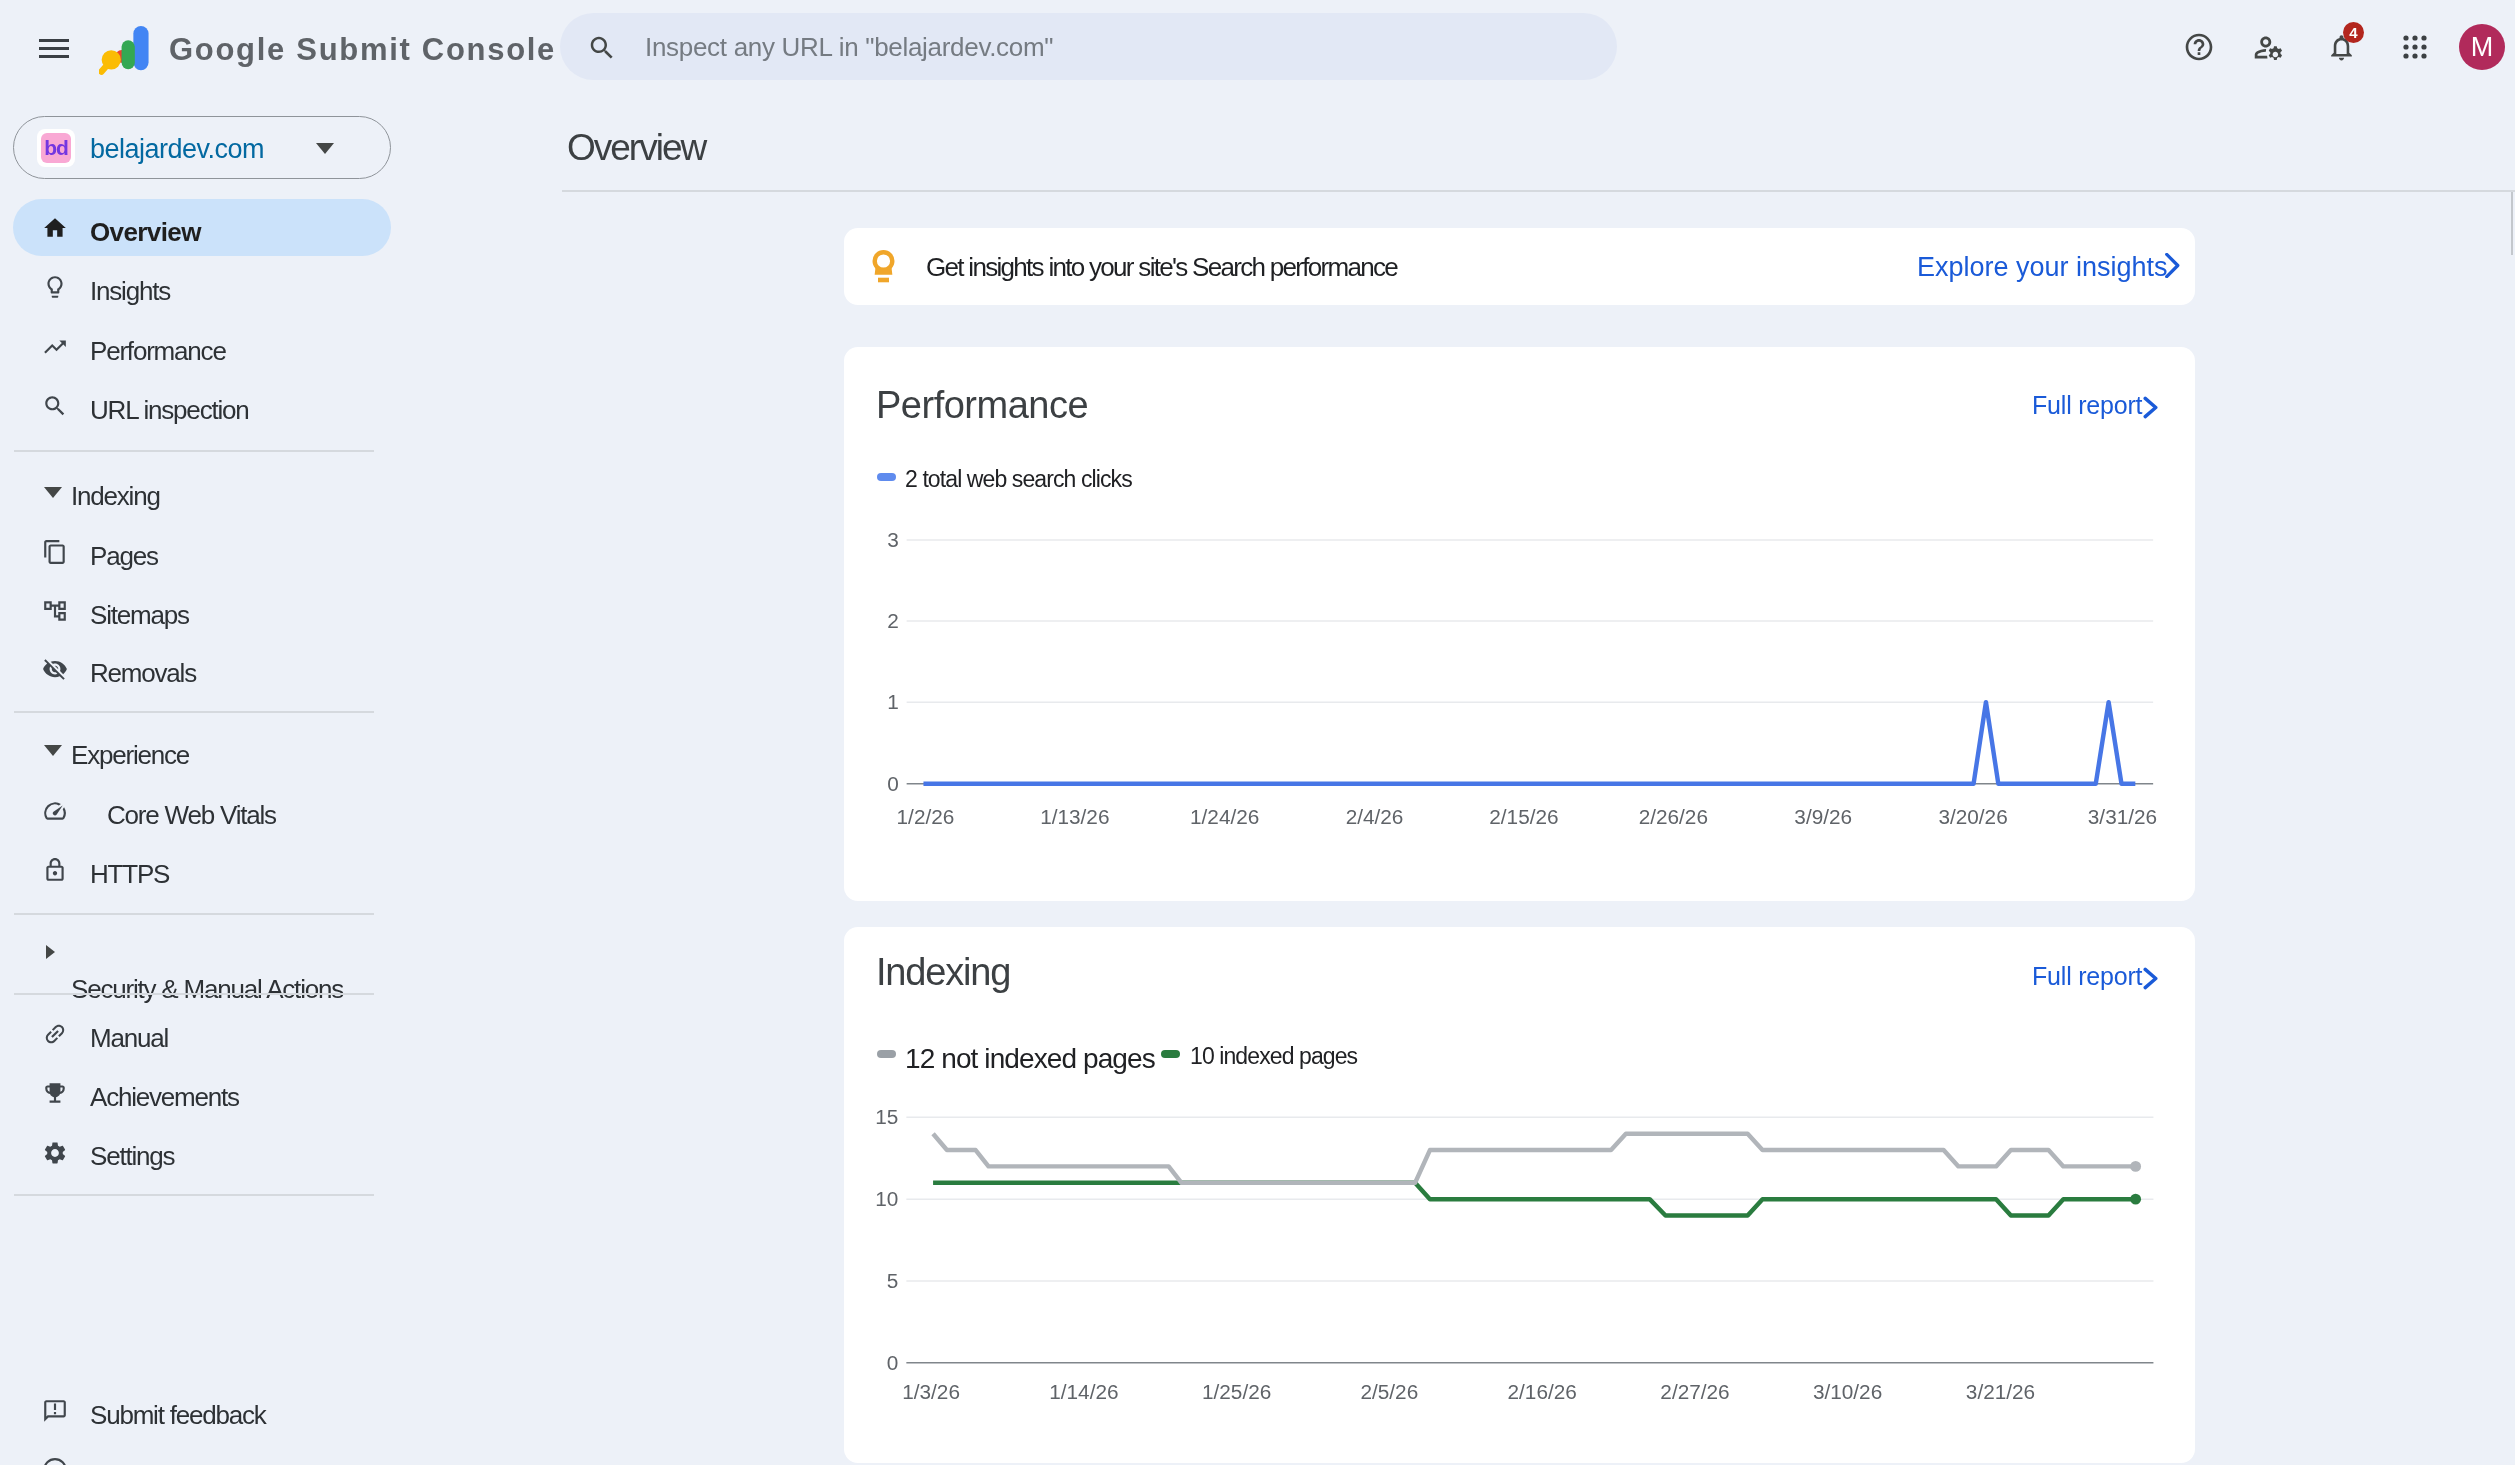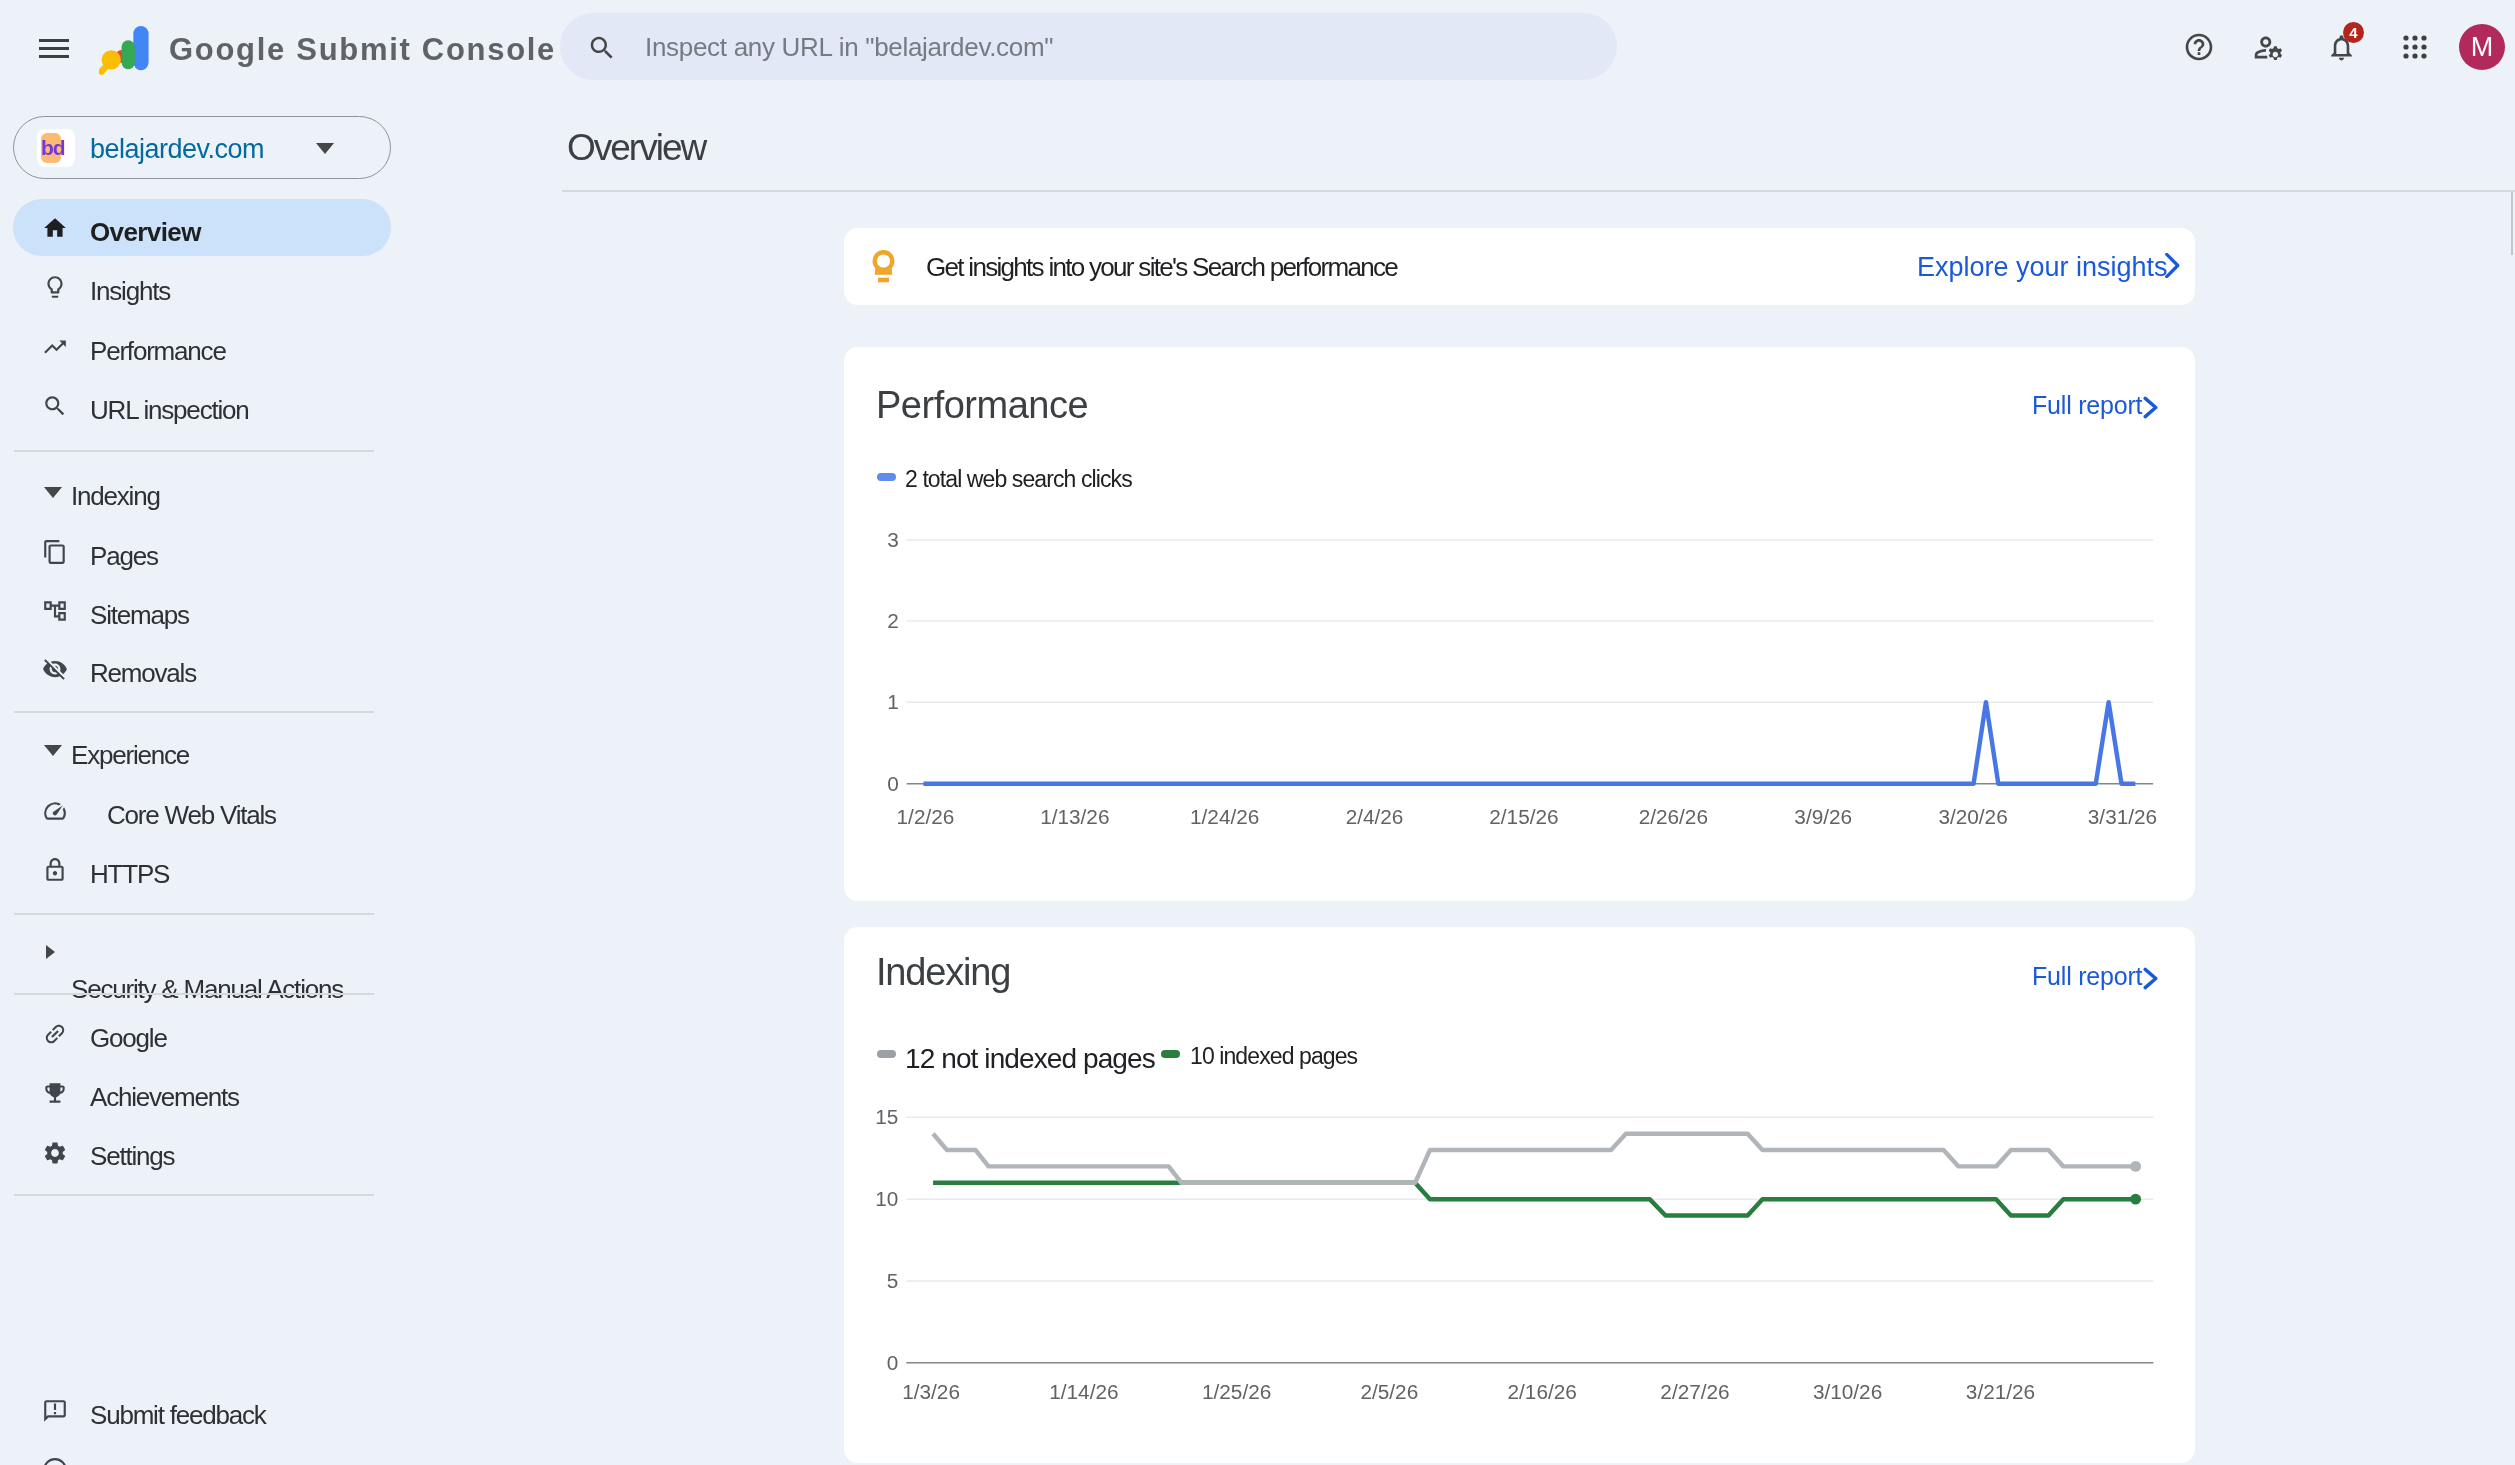--- a/index.html
+++ b/index.html
@@ -53,21 +53,21 @@
     <circle cx="12" cy="12" r="2.6"></circle>
     <circle cx="21" cy="12" r="2.6"></circle>
   <circle cx="3" cy="21" r="2.6"></circle>
     <circle cx="12" cy="21" r="2.6"></circle>
     <circle cx="21" cy="21" r="2.6"></circle>
 </svg>
 <div class="abs" style="left:2459px; top:24px; width:46px; height:46px; border-radius:50%; background:#b12a5b; color:#fff; font-size:27px; text-align:center; line-height:46px;">M</div>
 
 <div class="abs" style="left:13px; top:116px; width:378px; height:63px; border-radius:32px; border:1.5px solid #8f949a;"></div>
 <div class="abs" style="left:37px; top:129px; width:38px; height:38px; border-radius:8px; background:#fff;"></div>
-<div class="abs" style="left:41px; top:133px; width:20px; height:30px; border-radius:6px; background:#fdba74; color:#7436e0; font-weight:bold; font-size:21px; text-align:center; line-height:30px; letter-spacing:-1px;">bd</div>
+<div class="abs" style="left:41px; top:133px; width:30px; height:30px; border-radius:6px; background:#f9a8d4; color:#7436e0; font-weight:bold; font-size:21px; text-align:center; line-height:30px; letter-spacing:-1px;">bd</div>
 <div class="abs" style="left:90px; top:134px; font-size:27px; color:#0369a1; letter-spacing:-0.5px;">belajardev.com</div>
 <svg class="abs" style="left:316px; top:143px;" width="18" height="11" viewBox="0 0 18 11">
     <path d="M0 0 L18 0 L9 11 Z" fill="#444746"></path>
   </svg>
 
 <div class="abs" style="left:13px; top:199px; width:378px; height:57px; border-radius:29px; background:#cbe2fa;"></div>
 <svg class="abs" style="left:42px; top:215px;" width="26" height="26" viewBox="0 0 24 24" fill="#1f1f1f">
     <path d="M10 20v-6h4v6h5v-8h3L12 3 2 12h3v8z"></path>
   </svg>
 <div class="abs nvt" style="left:90px; top:217px; color:#1f1f1f; font-weight:bold; letter-spacing:-0.6px;">Overview</div>
@@ -131,21 +131,21 @@
 <svg class="abs" style="left:46px; top:945px;" width="9" height="14" viewBox="0 0 9 14">
     <path d="M0 0 L9 7 L0 14 Z" fill="#444746"></path>
   </svg>
 <div class="abs nvt" style="left:71px; top:974px;">Security &amp; Manual Actions</div>
 
 <div class="abs divl" style="top:993px;"></div>
 
 <svg class="abs" style="left:42px; top:1021px;" width="26" height="26" viewBox="0 0 24 24" fill="#40464c">
     <path transform="rotate(-45 12 12)" d="M3.9 12c0-1.71 1.39-3.1 3.1-3.1h4V7H7c-2.76 0-5 2.24-5 5s2.24 5 5 5h4v-1.9H7c-1.71 0-3.1-1.39-3.1-3.1zM8 13h8v-2H8v2zm9-6h-4v1.9h4c1.71 0 3.1 1.39 3.1 3.1s-1.39 3.1-3.1 3.1h-4V17h4c2.76 0 5-2.24 5-5s-2.24-5-5-5z"></path>
   </svg>
-<div class="abs nvt" style="left:90px; top:1023px;">Google</div>
+<div class="abs nvt" style="left:90px; top:1023px;">Manual</div>
 
 <svg class="abs" style="left:42px; top:1080px;" width="26" height="26" viewBox="0 0 24 24" fill="#40464c">
     <path d="M19 5h-2V3H7v2H5c-1.1 0-2 .9-2 2v1c0 2.55 1.92 4.63 4.39 4.94.63 1.5 1.98 2.63 3.61 2.96V19H7v2h10v-2h-4v-3.1c1.63-.33 2.98-1.46 3.61-2.96C19.08 12.63 21 10.55 21 8V7c0-1.1-.9-2-2-2zM5 8V7h2v3.82C5.84 10.4 5 9.3 5 8zm14 0c0 1.3-.84 2.4-2 2.82V7h2v1z"></path>
   </svg>
 <div class="abs nvt" style="left:90px; top:1082px;">Achievements</div>
 
 <svg class="abs" style="left:42px; top:1140px;" width="26" height="26" viewBox="0 0 24 24" fill="#40464c">
     <path d="M19.14 12.94c.04-.3.06-.61.06-.94 0-.32-.02-.64-.07-.94l2.03-1.58c.18-.14.23-.41.12-.61l-1.92-3.32c-.12-.22-.37-.29-.59-.22l-2.39.96c-.5-.38-1.03-.7-1.62-.94l-.36-2.54c-.04-.24-.24-.41-.48-.41h-3.84c-.24 0-.43.17-.47.41l-.36 2.54c-.59.24-1.13.57-1.62.94l-2.39-.96c-.22-.08-.47 0-.59.22L2.74 8.87c-.12.21-.08.47.12.61l2.03 1.58c-.05.3-.09.63-.09.94s.02.64.07.94l-2.03 1.58c-.18.14-.23.41-.12.61l1.92 3.32c.12.22.37.29.59.22l2.39-.96c.5.38 1.03.7 1.62.94l.36 2.54c.05.24.24.41.48.41h3.84c.24 0 .44-.17.47-.41l.36-2.54c.59-.24 1.13-.56 1.62-.94l2.39.96c.22.08.47 0 .59-.22l1.92-3.32c.12-.22.07-.47-.12-.61l-2.01-1.58zM12 15.6c-1.98 0-3.6-1.62-3.6-3.6s1.62-3.6 3.6-3.6 3.6 1.62 3.6 3.6-1.62 3.6-3.6 3.6z"></path>
   </svg>
 <div class="abs nvt" style="left:90px; top:1141px;">Settings</div>

